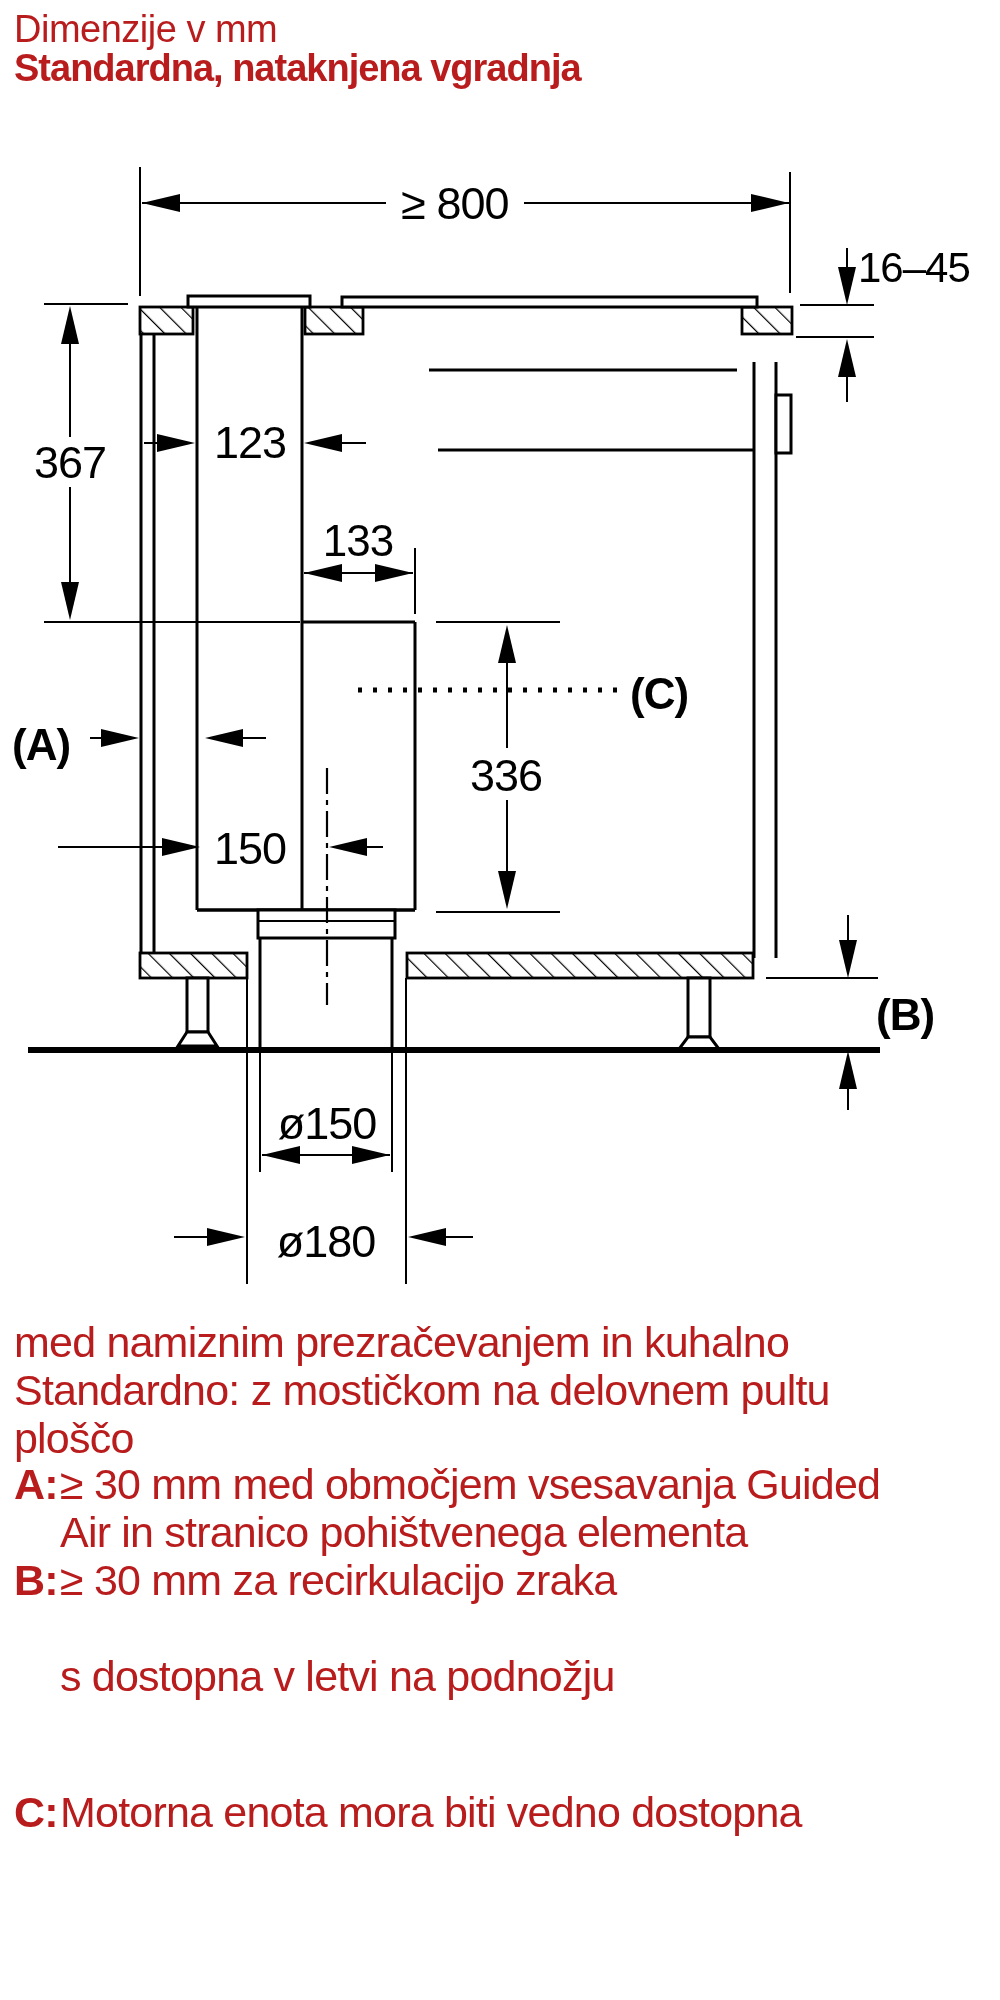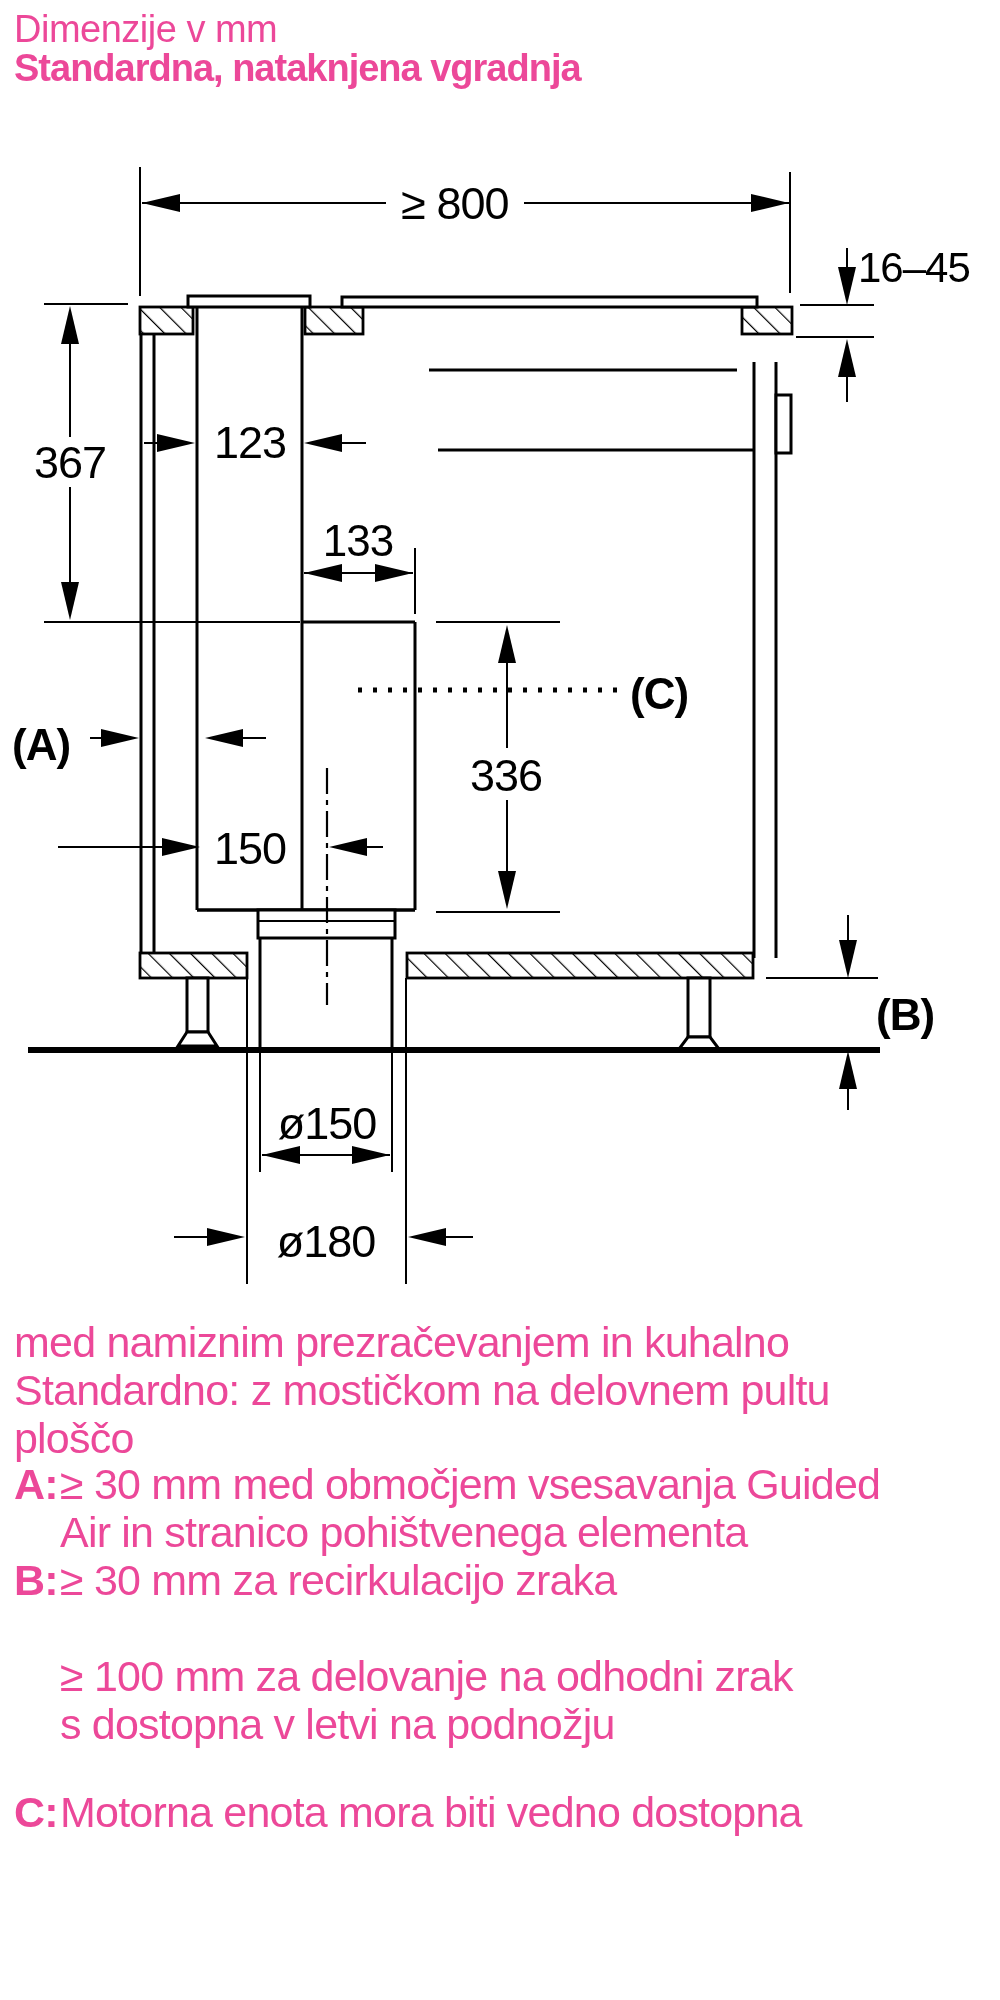--- a/index.html
+++ b/index.html
@@ -1,16 +1,16 @@
 <!DOCTYPE html>
 <html><head>
 <meta charset="utf-8">
 <style>
   html,body{margin:0;padding:0;background:#fff;}
-  .page{position:relative;width:1000px;height:2000px;background:#fff;color:#ec4899;
+  .page{position:relative;width:1000px;height:2000px;background:#fff;color:#b91c1c;
         font-family:"Liberation Sans",sans-serif;overflow:hidden;}
   .title-line{position:absolute;left:14px;letter-spacing:-0.5px;white-space:nowrap;}
   .title-sub{top:8px;font-size:38px;font-weight:400;}
   .title-main{top:47px;font-size:38px;font-weight:700;letter-spacing:-1px;}
   svg.diagram{position:absolute;left:0;top:0;}
   svg text{font-family:"Liberation Sans",sans-serif;fill:#000;letter-spacing:-1px;}
   .dim-num{font-size:45px;}
   .callout{font-size:44px;font-weight:700;}
   .note-row{position:absolute;left:14px;display:flex;font-size:43px;line-height:48px;
             letter-spacing:-0.8px;white-space:nowrap;}
@@ -201,21 +201,20 @@
 
   <div class="note-row" style="top:1556px">
     <span class="note-label">B:</span>
     <span class="note-body">
       <span class="note-line">≥ 30 mm za recirkulacijo zraka</span>
     </span>
   </div>
 
   <div class="note-row note-indent" style="top:1652px">
     <span class="note-body">
-      <span class="note-line">≥ 100 mm za delovanje na odhodni zrak</span>
       <span class="note-line">s dostopna v letvi na podnožju</span>
     </span>
   </div>
 
   <div class="note-row" style="top:1788px">
     <span class="note-label">C:</span>
     <span class="note-body">
       <span class="note-line">Motorna enota mora biti vedno dostopna</span>
     </span>
   </div>

